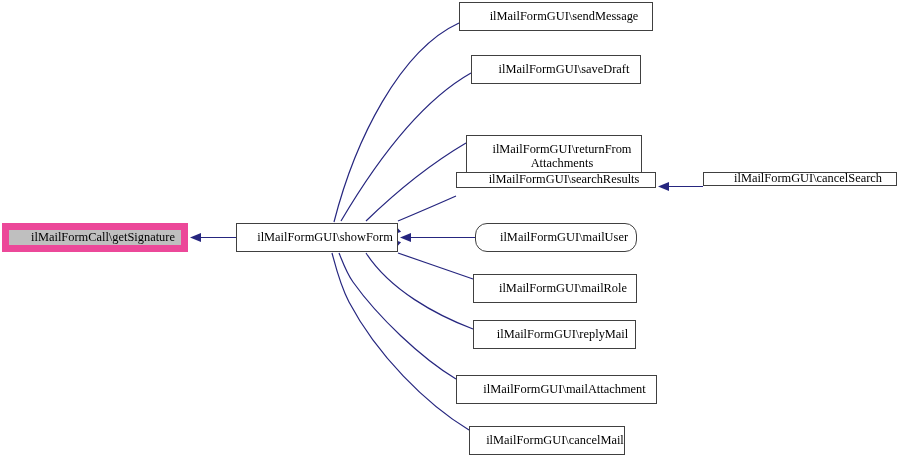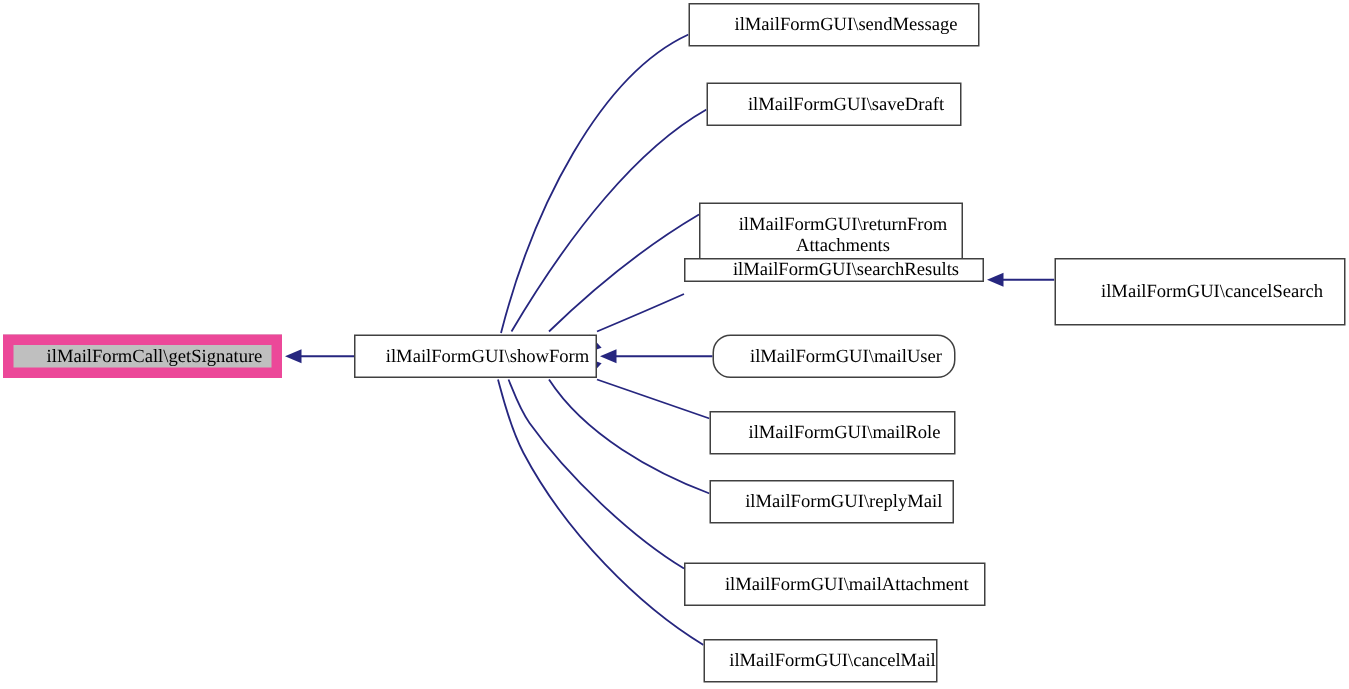--- a/index.html
+++ b/index.html
@@ -85,15 +85,15 @@
       <div class="graph-node" style="left: 459px; top: 2px; width: 194px; height: 29px;">ilMailFormGUI\sendMessage</div>
       <div class="graph-node" style="left: 471px; top: 55px; width: 170px; height: 29px;">ilMailFormGUI\saveDraft</div>
       <div class="graph-node" style="left: 466px; top: 104px; width: 176px; height: 43px; margin-top: 31px;">ilMailFormGUI\returnFrom
 Attachments</div>
       <div class="graph-node" style="left: 456px; top: 172px; width: 200px; height: 16px;">ilMailFormGUI\searchResults</div>
       <div class="graph-node" style="left: 475px; top: 223px; width: 162px; height: 29px; border-radius: 12px;">ilMailFormGUI\mailUser</div>
       <div class="graph-node" style="left: 473px; top: 274px; width: 164px; height: 29px;">ilMailFormGUI\mailRole</div>
       <div class="graph-node" style="left: 473px; top: 320px; width: 163px; height: 29px; text-align: right;">ilMailFormGUI\replyMail</div>
       <div class="graph-node" style="left: 456px; top: 375px; width: 201px; height: 29px;">ilMailFormGUI\mailAttachment</div>
       <div class="graph-node" style="left: 469px; top: 426px; width: 156px; height: 29px; text-align: center;">ilMailFormGUI\cancelMail</div>
-      <div class="graph-node" style="left: 703px; top: 172px; width: 194px; height: 45px;">ilMailFormGUI\cancelSearch</div>
+      <div class="graph-node" style="left: 703px; top: 172px; width: 194px; height: 14px;">ilMailFormGUI\cancelSearch</div>
     </div>
 </div>
 
 </body></html>

